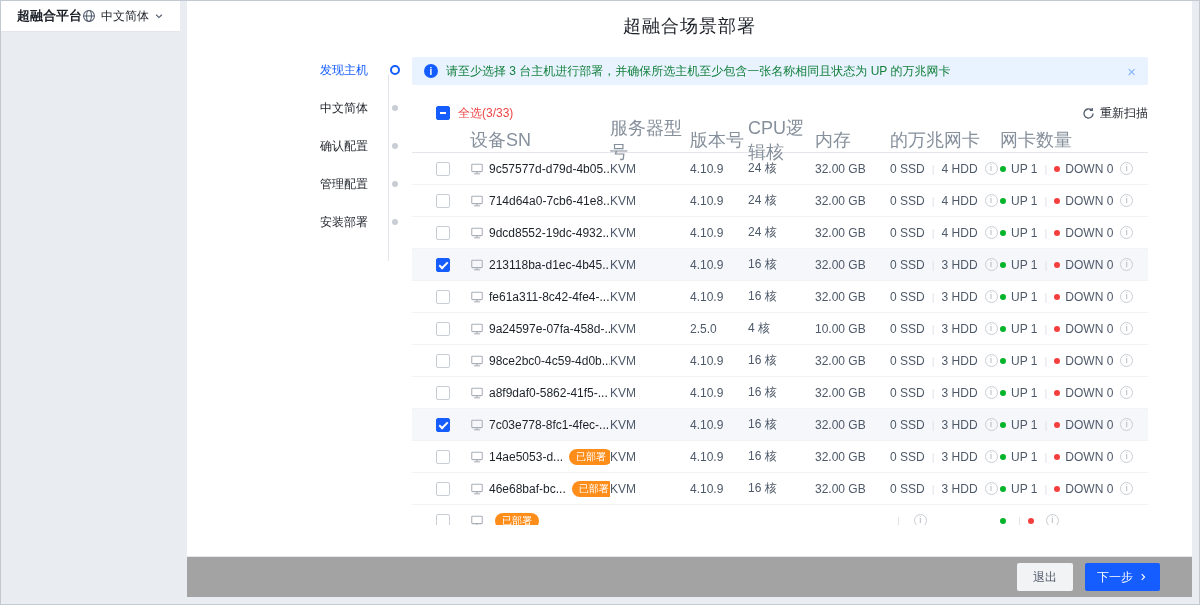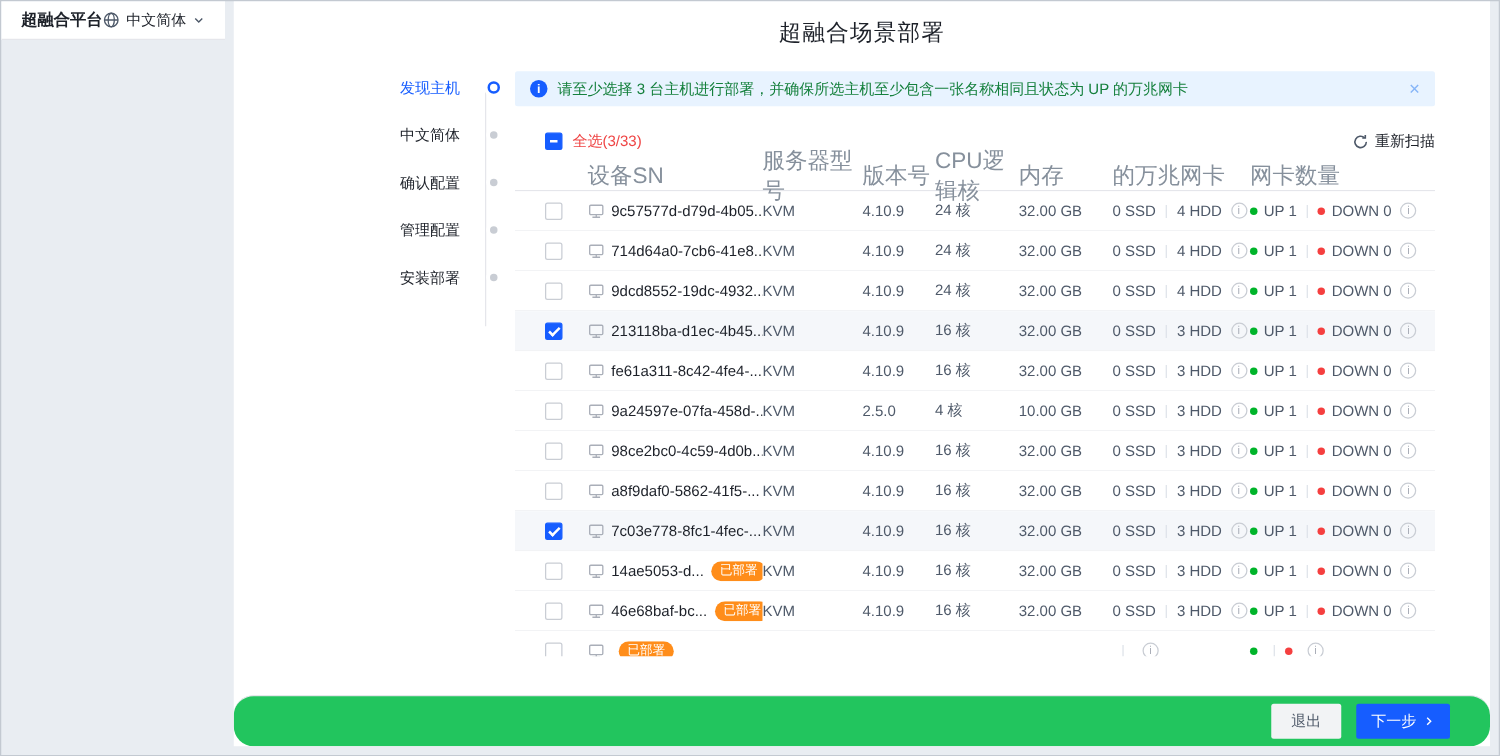--- a/index.html
+++ b/index.html
@@ -59,21 +59,21 @@
   .host-icon { flex:none; margin-right:5px; display:flex; }
   .sn { font-size:12px; color:#1d2129; }
   .cell { font-size:12px; color:#4e5969; }
   .badge { flex:none; margin-left:6px; height:16px; line-height:16px; padding:0 7px; border-radius:8px; background:#ff8d1a; color:#fff; font-size:10px; }
   .sep { color:#dde2e8; font-size:11px; margin:0 7px; }
   .dot { flex:none; width:6px; height:6px; border-radius:50%; margin-right:5px; }
   .dot.green { background:#00b42a; }
   .dot.red { background:#f53f3f; }
   .info { flex:none; width:13px; height:13px; border:1px solid #c9cdd4; border-radius:50%; color:#a9aeb8; font-size:9px; line-height:11px; text-align:center; margin-left:7px; cursor:pointer; }
   
-  .footer { flex:none; height:41px; border-top:1px solid #e5e6eb; background:#22c55e; display:flex; align-items:center; justify-content:flex-end; gap:12px; padding-right:32px;border-radius:16px; }
+  .footer { flex:none; height:41px; border-top:1px solid #e5e6eb; background:#a3a3a3; display:flex; align-items:center; justify-content:flex-end; gap:12px; padding-right:32px; }
   .btn { height:28px; border:none; border-radius:2px; font-size:12px; cursor:pointer; font-family:inherit; display:flex; align-items:center; }
   .btn-exit { background:#f2f3f5; color:#4e5969; padding:0 16px; }
   .btn-next { background:#165dff; color:#fff; padding:0 12px; gap:5px; }
 </style>
 </head>
 <body>
 
 <div class="window">
 
   <div class="topbar">

